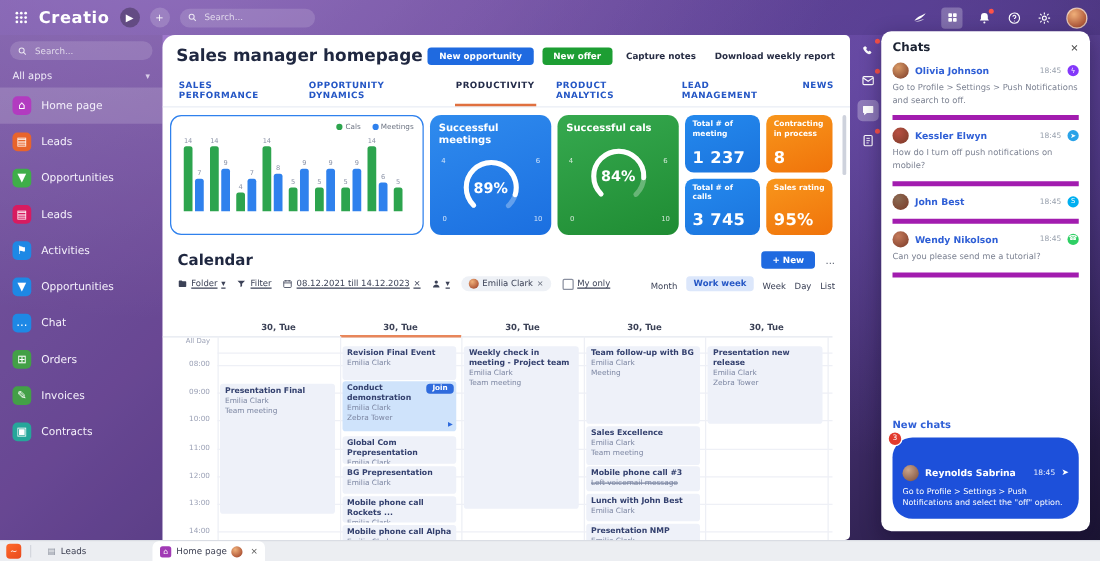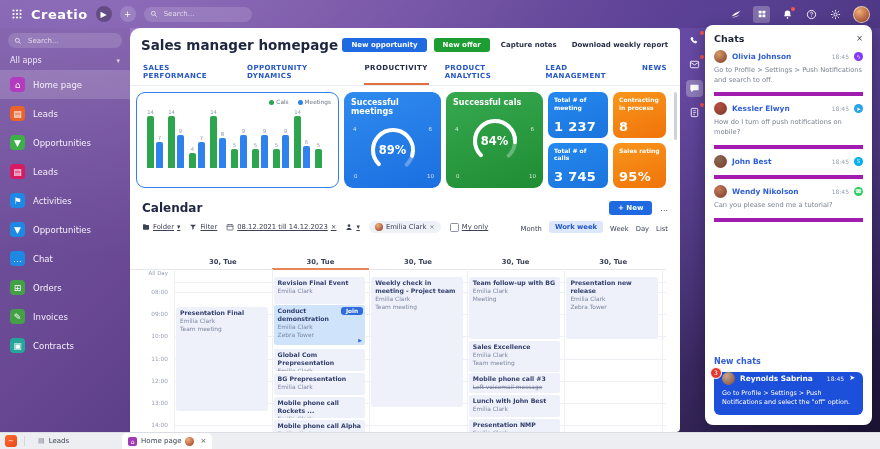--- a/index.html
+++ b/index.html
@@ -103,21 +103,21 @@
   .cp-close{margin-left:auto;font-size:8px;color:#444;}
   .chat-item{padding:6px 0 7px;border-bottom:4px solid #a21caf;}
   .ci-row{display:flex;align-items:center;gap:5px;}
   .ci-av{width:13px;height:13px;flex:none;}
   .ci-name{font-size:7.4px;font-weight:700;color:#2f5fd6;}
   .ci-time{margin-left:auto;font-size:6px;color:#98a0ad;}
   .ch{width:9px;height:9px;border-radius:50%;display:flex;align-items:center;justify-content:center;font-size:5.5px;color:#fff;flex:none;}
   .ci-msg{margin-top:3px;font-size:6.7px;color:#7c8292;line-height:1.45;}
   .new-chats{position:absolute;left:9px;right:9px;bottom:10px;}
   .nc-heading{font-size:8px;font-weight:700;color:#2f5fd6;margin-bottom:6px;}
-  .nc-card{position:relative;background:#1d50da;border-radius:6px;padding:0 8px 7px;color:#fff;}
+  .nc-card{position:relative;background:#1d50da;border-radius:16px;padding:22px 8px 7px;color:#fff;}
   .nc-badge{position:absolute;top:-5px;left:-4px;width:10px;height:10px;border-radius:50%;background:#e23b2e;color:#fff;font-size:6px;display:flex;align-items:center;justify-content:center;border:1.5px solid #fff;}
   .nc-card .ci-name{color:#fff;}
   .nc-card .ci-time{color:rgba(255,255,255,.9);}
   .nc-msg{margin-top:4px;font-size:6.4px;line-height:1.5;color:#fff;}
   .taskbar{position:absolute;left:0;right:0;bottom:0;height:17px;background:#eceef2;border-top:1px solid #dadde4;display:flex;align-items:center;padding:0 5px;gap:7px;box-sizing:border-box;}
   .tb-logo{width:12px;height:12px;border-radius:3px;background:linear-gradient(145deg,#ff6a2b,#e8491d);display:flex;align-items:center;justify-content:center;color:#fff;font-size:7px;}
   .tb-div{width:1px;height:10px;background:#d4d7de;}
   .task-tab{display:flex;align-items:center;gap:4px;font-size:7px;color:#3f4254;padding:0 6px;height:17px;}
   .task-tab .gico{color:#8a8f9c;font-size:7px;}
   .task-tab.active{background:#fff;border-radius:5px 5px 0 0;margin-left:40px;}

